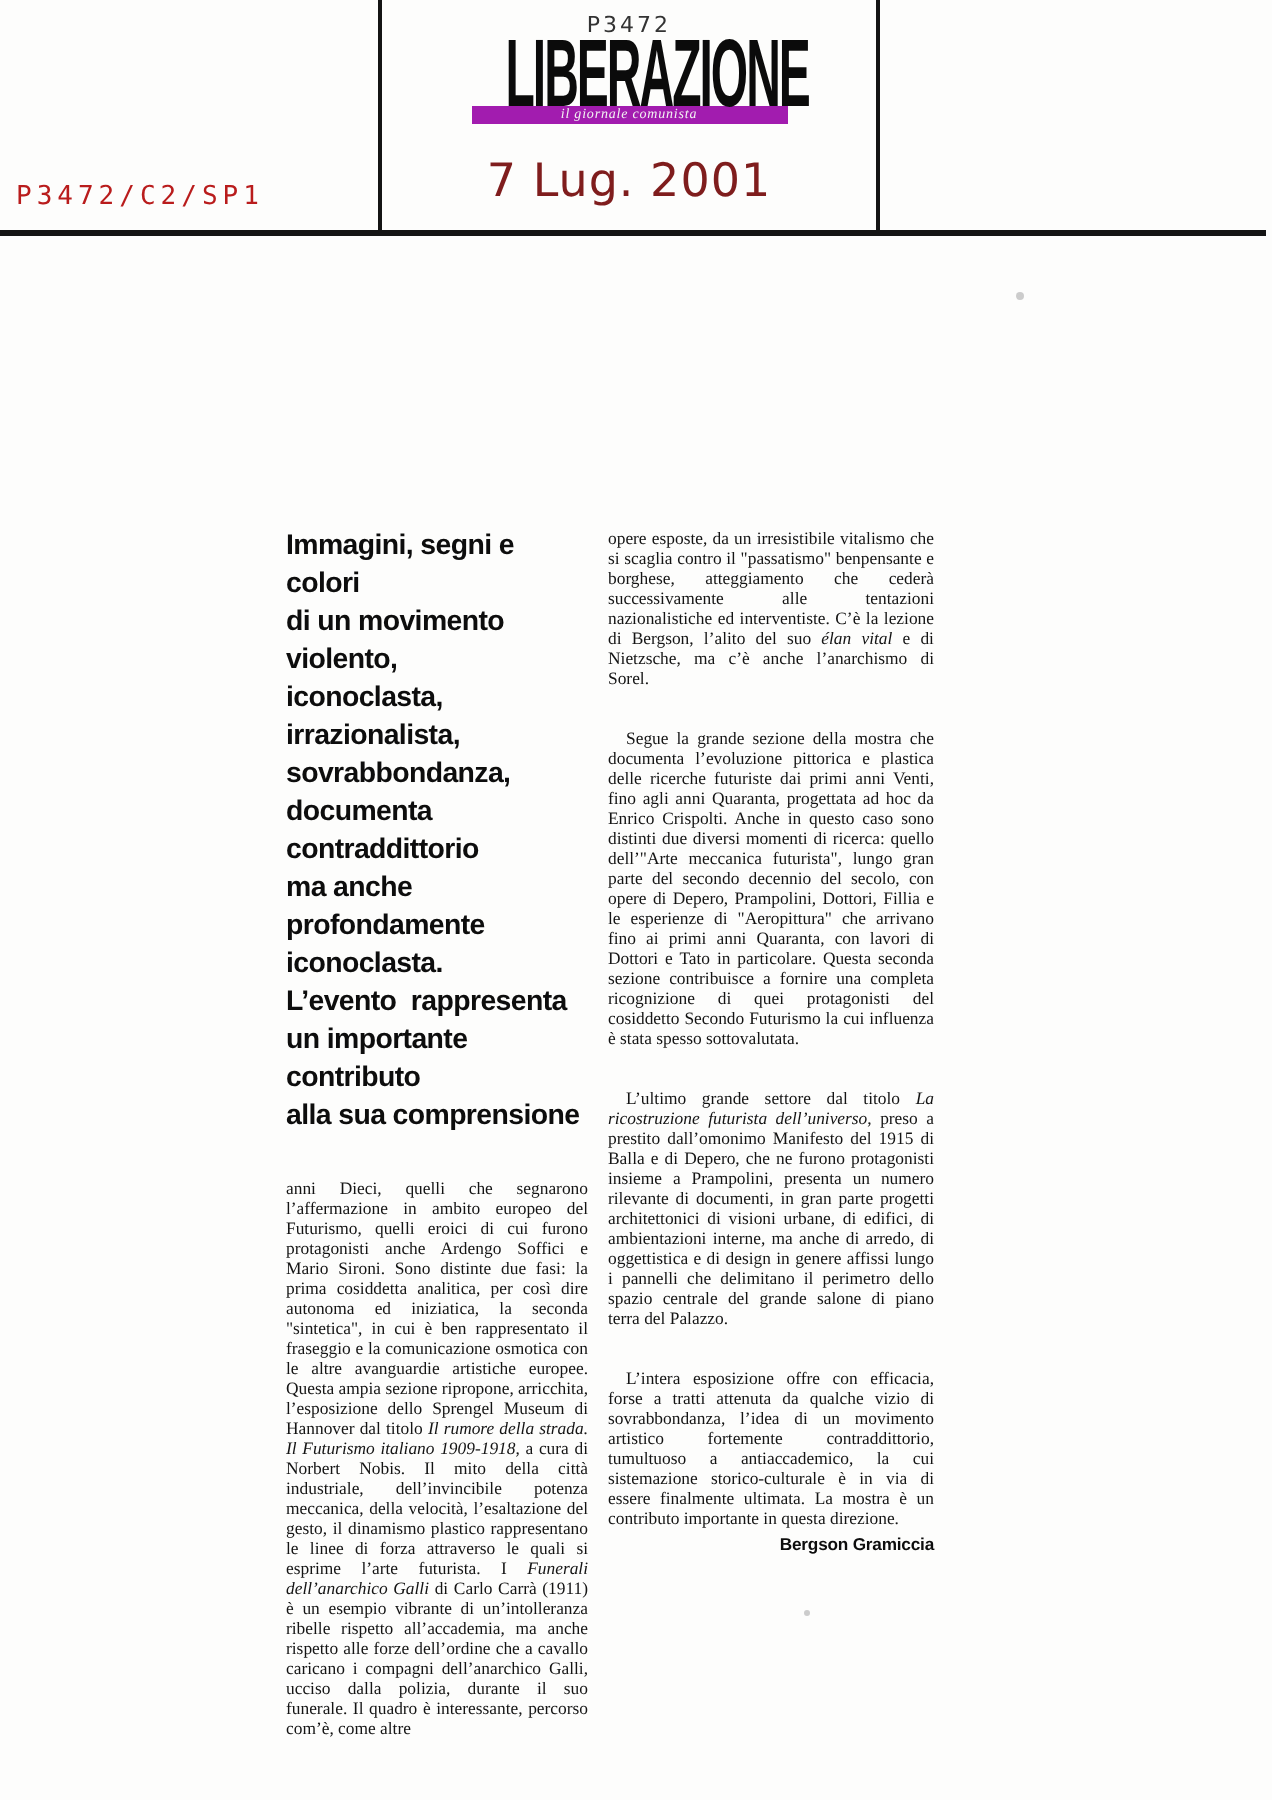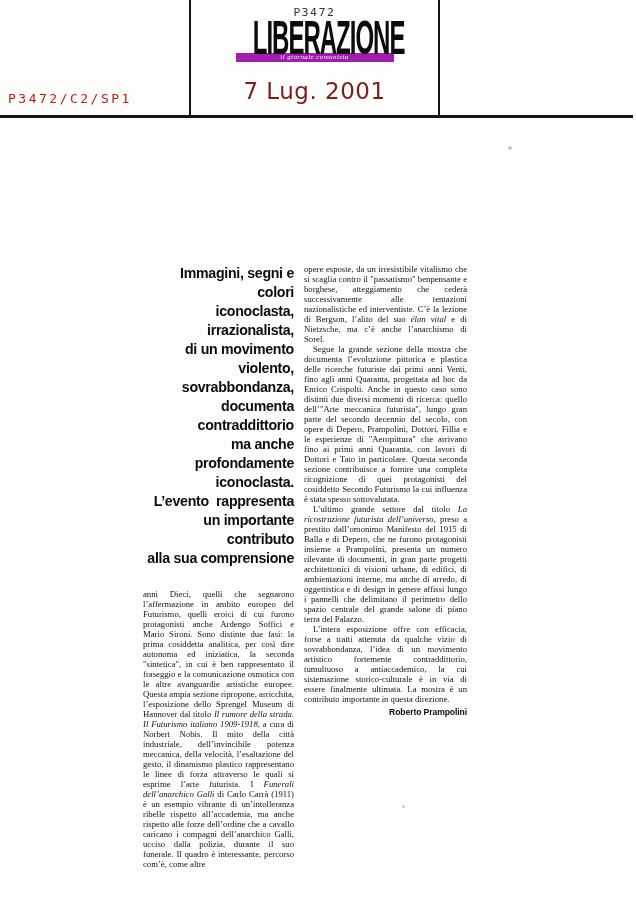--- a/index.html
+++ b/index.html
@@ -26,25 +26,25 @@
   .tagline-bar span{color:#f2f2f2;font-family:"Liberation Serif",serif;font-style:italic;
         font-size:7px;line-height:7px;letter-spacing:0.4px;white-space:nowrap;}
   .issue-date{margin-top:16px;font-family:"DejaVu Sans",sans-serif;font-size:23px;
         color:#7f1d1d;letter-spacing:0.5px;}
 
   
   .article{position:absolute;left:143px;top:264px;width:324px;display:flex;gap:10px;}
   .col-left{width:151px;flex:none;}
   .col-right{width:163px;flex:none;}
   .standfirst{font-family:"Liberation Sans",sans-serif;font-weight:bold;font-size:14.2px;
-        line-height:19px;letter-spacing:-0.3px;color:#0d0d0d;text-align:right;}
+        line-height:19px;letter-spacing:-0.3px;color:#0d0d0d;}
   .standfirst div{white-space:pre-wrap;}
   .body-left{margin-top:21px;}
   .par{margin:0;font-size:8.7px;line-height:10px;text-align:justify;color:#141414;}
-  .par.indent{text-indent:9px;}
+  .par.indent{text-indent:9px;margin-top:20px;}
   .par em{}
   .byline{text-align:right;font-family:"Liberation Sans",sans-serif;font-weight:bold;
         font-size:8.6px;margin-top:3px;letter-spacing:-0.1px;color:#0d0d0d;}
 
   .speck{position:absolute;border-radius:50%;background:#cccccc;}
   .speck-1{left:508px;top:146px;width:4px;height:4px;}
   .speck-2{left:402px;top:805px;width:3px;height:3px;}
 </style>
 </head>
 <body>
@@ -63,41 +63,41 @@
     <div class="tagline-bar">
       <span>il giornale comunista</span>
     </div>
     <div class="issue-date">7 Lug. 2001</div>
   </div>
 
   <div class="article">
     <div class="col-left">
       <div class="standfirst" id="standfirst">
           <div>Immagini, segni e colori</div>
+          <div>di un movimento violento,</div>
           <div>iconoclasta, irrazionalista,</div>
-          <div>di un movimento violento,</div>
           <div>sovrabbondanza,</div>
           <div>documenta</div>
           <div>contraddittorio</div>
           <div>ma anche profondamente</div>
           <div>iconoclasta.</div>
           <div>L’evento  rappresenta</div>
           <div>un importante contributo</div>
           <div>alla sua comprensione</div>
         </div>
       <div class="body-left" id="left-body">
           <p class="par"><span>anni Dieci, quelli che segnarono l’affermazione in ambito europeo del Futurismo, quelli eroici di cui furono protagonisti anche Ardengo Soffici e Mario Sironi. Sono distinte due fasi: la prima cosiddetta analitica, per così dire autonoma ed iniziatica, la seconda "sintetica", in cui è ben rappresentato il fraseggio e la comunicazione osmotica con le altre avanguardie artistiche europee. Questa ampia sezione ripropone, arricchita, l’esposizione dello Sprengel Museum di Hannover dal titolo </span><em>Il rumore della strada. Il Futurismo italiano 1909-1918</em><span>, a cura di Norbert Nobis. Il mito della città industriale, dell’invincibile potenza meccanica, della velocità, l’esaltazione del gesto, il dinamismo plastico rappresentano le linee di forza attraverso le quali si esprime l’arte futurista. I </span><em>Funerali dell’anarchico Galli</em><span> di Carlo Carrà (1911) è un esempio vibrante di un’intolleranza ribelle rispetto all’accademia, ma anche rispetto alle forze dell’ordine che a cavallo caricano i compagni dell’anarchico Galli, ucciso dalla polizia, durante il suo funerale. Il quadro è interessante, percorso com’è, come altre</span></p>
         </div>
     </div>
     <div class="col-right">
       <div id="right-body">
           <p class="par"><span>opere esposte, da un irresistibile vitalismo che si scaglia contro il "passatismo" benpensante e borghese, atteggiamento che cederà successivamente alle tentazioni nazionalistiche ed interventiste. C’è la lezione di Bergson, l’alito del suo </span><em>élan vital</em><span> e di Nietzsche, ma c’è anche l’anarchismo di Sorel.</span></p>
           <p class="par indent"><span>Segue la grande sezione della mostra che documenta l’evoluzione pittorica e plastica delle ricerche futuriste dai primi anni Venti, fino agli anni Quaranta, progettata ad hoc da Enrico Crispolti. Anche in questo caso sono distinti due diversi momenti di ricerca: quello dell’"Arte meccanica futurista", lungo gran parte del secondo decennio del secolo, con opere di Depero, Prampolini, Dottori, Fillia e le esperienze di "Aeropittura" che arrivano fino ai primi anni Quaranta, con lavori di Dottori e Tato in particolare. Questa seconda sezione contribuisce a fornire una completa ricognizione di quei protagonisti del cosiddetto Secondo Futurismo la cui influenza è stata spesso sottovalutata.</span></p>
           <p class="par indent"><span>L’ultimo grande settore dal titolo </span><em>La ricostruzione futurista dell’universo</em><span>, preso a prestito dall’omonimo Manifesto del 1915 di Balla e di Depero, che ne furono protagonisti insieme a Prampolini, presenta un numero rilevante di documenti, in gran parte progetti architettonici di visioni urbane, di edifici, di ambientazioni interne, ma anche di arredo, di oggettistica e di design in genere affissi lungo i pannelli che delimitano il perimetro dello spazio centrale del grande salone di piano terra del Palazzo.</span></p>
           <p class="par indent"><span>L’intera esposizione offre con efficacia, forse a tratti attenuta da qualche vizio di sovrabbondanza, l’idea di un movimento artistico fortemente contraddittorio, tumultuoso a antiaccademico, la cui sistemazione storico-culturale è in via di essere finalmente ultimata. La mostra è un contributo importante in questa direzione.</span></p>
         </div>
-      <div class="byline">Roberto Prampolini</div>
+      <div class="byline">Bergson Gramiccia</div>
     </div>
   </div>
 
   <div class="speck speck-1"></div>
   <div class="speck speck-2"></div>
 </div>
 
 </body></html>

